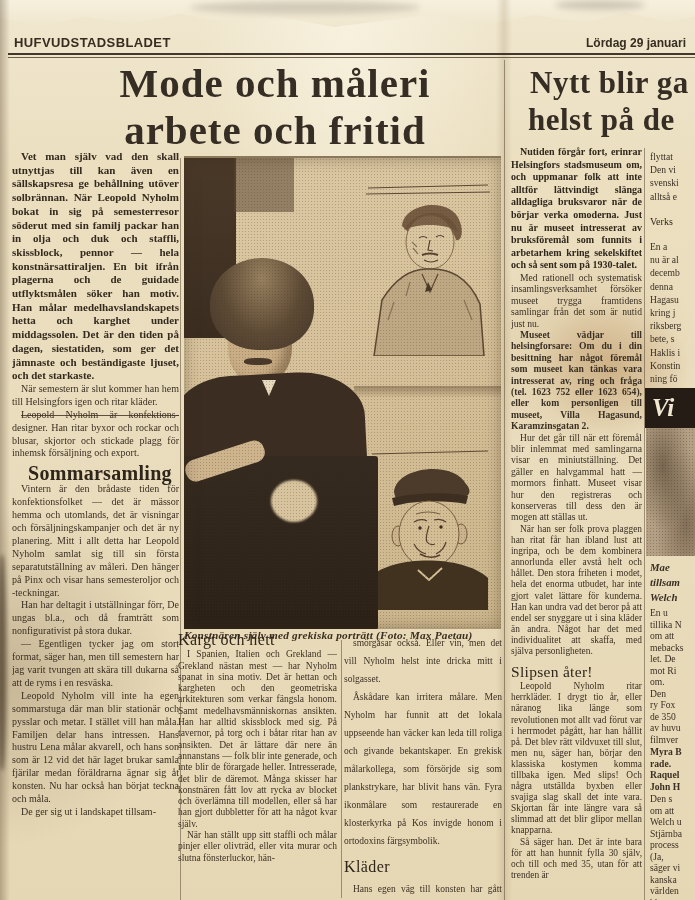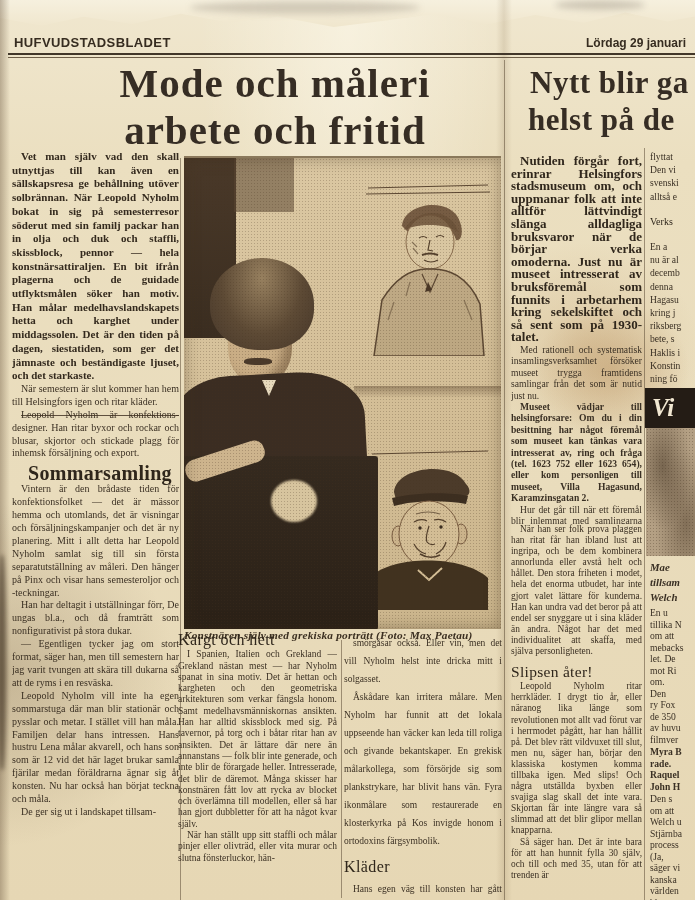--- a/index.html
+++ b/index.html
@@ -54,21 +54,21 @@
   .h-sommar{font-size:20px;letter-spacing:0.3px;margin:7px 16px 3px;}
   .h-light{font-weight:normal;font-size:16px;letter-spacing:0.4px;}
   .h-kargt{margin:0 0 4px;}
   .h-klader{margin:8px 0 4px;}
   .h-slipsen{font-weight:normal;font-size:15.5px;margin:9px 0 4px;letter-spacing:0.3px;}
   .struck{text-decoration:line-through;text-decoration-color:rgba(60,45,30,0.8);}
 
   .col2{left:178px;top:634px;width:159px;height:266px;font-size:9.5px;line-height:11.3px;}
   .col3{left:344px;top:634px;width:158px;height:266px;font-size:9.5px;line-height:18px;}
   .mcol{left:511px;top:146px;width:131px;height:378px;font-size:9.6px;line-height:11.4px;color:#3a3024;}
-  .mcol .mlead{font-weight:bold;font-size:13px;line-height:12.6px;color:#30271c;margin-top:9px;}
+  .mcol .mlead{font-weight:bold;font-size:10px;line-height:12.6px;color:#30271c;}
   .mcol .semib{font-weight:bold;}
   .col4{left:511px;top:524px;width:131px;height:376px;font-size:9.4px;line-height:11.1px;}
 
   .photo{position:absolute;left:184px;top:156px;width:317px;height:471px;overflow:hidden;
     background:linear-gradient(160deg,#dcc9a4 0%,#d5c099 45%,#cbb58c 100%);
     border-top:2px solid rgba(58,45,28,0.45);}
   .photo::after{content:'';position:absolute;inset:0;
     background-image:radial-gradient(rgba(70,50,30,0.26) 0.7px, transparent 1px);
     background-size:3px 3px;box-shadow:inset 0 0 16px rgba(60,45,25,0.4);pointer-events:none;}
   .ph-dark-left{position:absolute;left:0;top:0;width:52px;height:180px;

